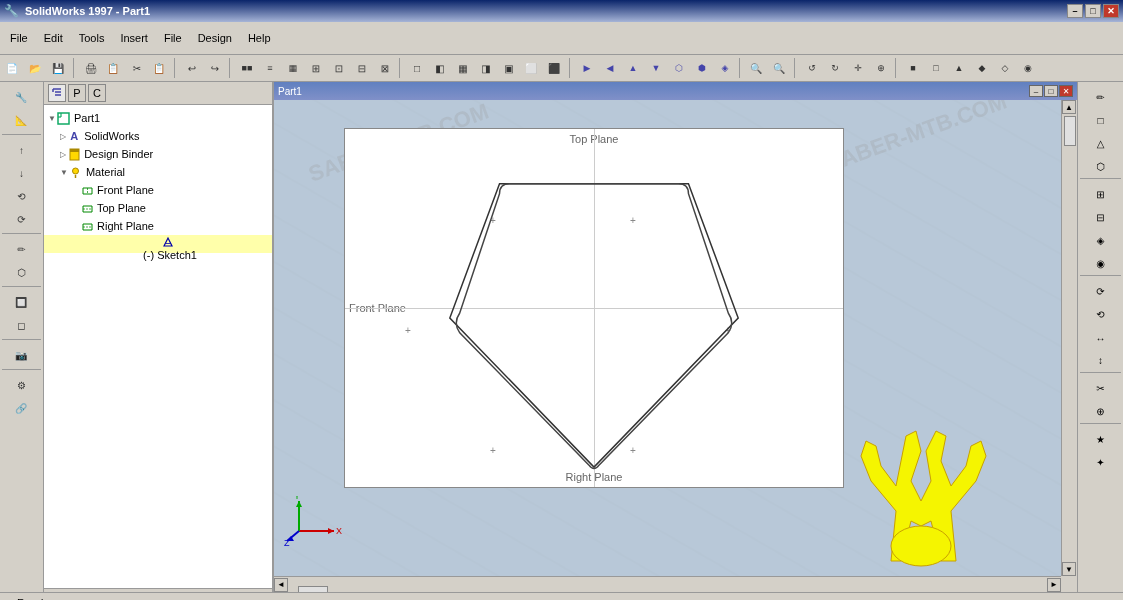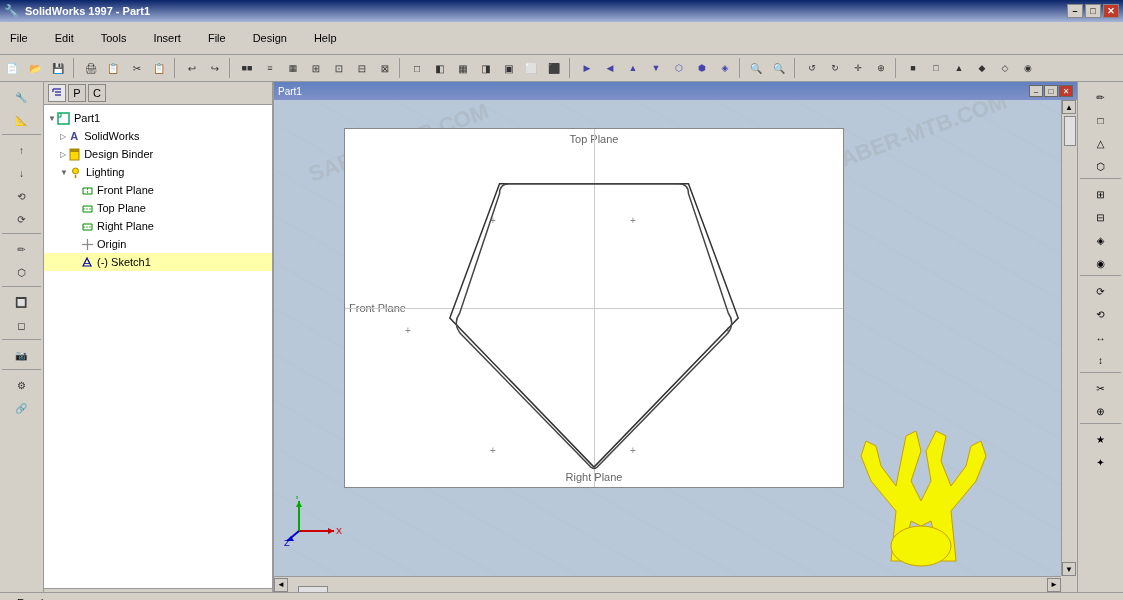--- a/index.html
+++ b/index.html
@@ -29,21 +29,21 @@
     }
 
     
     .menu-bar {
       background: #d4d0c8;
       height: 20px;
       display: flex;
       align-items: center;
       padding: 16px 4px;
       border-bottom: 1px solid #999;
-      gap: 15px;
+      gap: 4px;
     }
     .menu-item {
       padding: 1px 6px;
       font-size: 11px;
       cursor: pointer;
       color: black;
     }
 
     
     .toolbars {
@@ -296,21 +296,21 @@
 
 
       <div class="tree-item tree-indent-1">
         <span class="icon-expand">▼</span>
         <span style="display:inline-flex;align-items:center;justify-content:center;width:14px;height:14px;margin-right:3px;">
           <svg width="13" height="13" viewBox="0 0 13 13">
               <circle cx="6.5" cy="5" r="3" fill="#ffd700" stroke="#a80" stroke-width="1"></circle>
               <line x1="6.5" y1="9" x2="6.5" y2="12" stroke="#a80" stroke-width="1.5"></line>
             </svg>
         </span>
-        <span>Lighting</span>
+        <span>Material</span>
       </div>
 
       <div class="tree-item tree-indent-2">
         <span style="width:8px;"> </span>
         <span style="display:inline-flex;align-items:center;justify-content:center;width:14px;height:14px;margin-right:3px;">
           <svg width="13" height="13" viewBox="0 0 13 13">
               <polygon points="2,4 11,4 11,10 2,10" fill="none" stroke="#080" stroke-width="1"></polygon>
               <line x1="6.5" y1="4" x2="6.5" y2="10" stroke="#080" stroke-width="0.7" stroke-dasharray="2,1"></line>
             </svg>
         </span>
@@ -332,32 +332,22 @@
         <span style="width:8px;"> </span>
         <span style="display:inline-flex;align-items:center;justify-content:center;width:14px;height:14px;margin-right:3px;">
           <svg width="13" height="13" viewBox="0 0 13 13">
               <polygon points="2,4 11,4 11,10 2,10" fill="none" stroke="#080" stroke-width="1"></polygon>
               <line x1="2" y1="7" x2="11" y2="7" stroke="#080" stroke-width="0.7" stroke-dasharray="2,1"></line>
             </svg>
         </span>
         <span>Right Plane</span>
       </div>
 
-      <div class="tree-item tree-indent-2">
-        <span style="width:8px;"> </span>
-        <span style="display:inline-flex;align-items:center;justify-content:center;width:14px;height:14px;margin-right:3px;">
-          <svg width="13" height="13" viewBox="0 0 13 13">
-              <line x1="6.5" y1="1" x2="6.5" y2="12" stroke="#888" stroke-width="1.2"></line>
-              <line x1="1" y1="6.5" x2="12" y2="6.5" stroke="#888" stroke-width="1.2"></line>
-            </svg>
-        </span>
-        <span>Origin</span>
-      </div>
-
-      <div class="tree-item tree-indent-2" style="background:#ffffaa;">
+
+      <div class="tree-item tree-indent-2" style="background:#ffffaa;flex-direction:column;">
         <span style="width:8px;"> </span>
         <span style="display:inline-flex;align-items:center;justify-content:center;width:14px;height:14px;margin-right:3px;">
           <svg width="13" height="13" viewBox="0 0 13 13">
               <path d="M2,10 L6,2 L10,10 Z" fill="none" stroke="#00a" stroke-width="1.2"></path>
               <line x1="3.5" y1="7.5" x2="8.5" y2="7.5" stroke="#00a" stroke-width="0.8"></line>
             </svg>
         </span>
         <span>(-) Sketch1</span>
       </div>
     </div>

